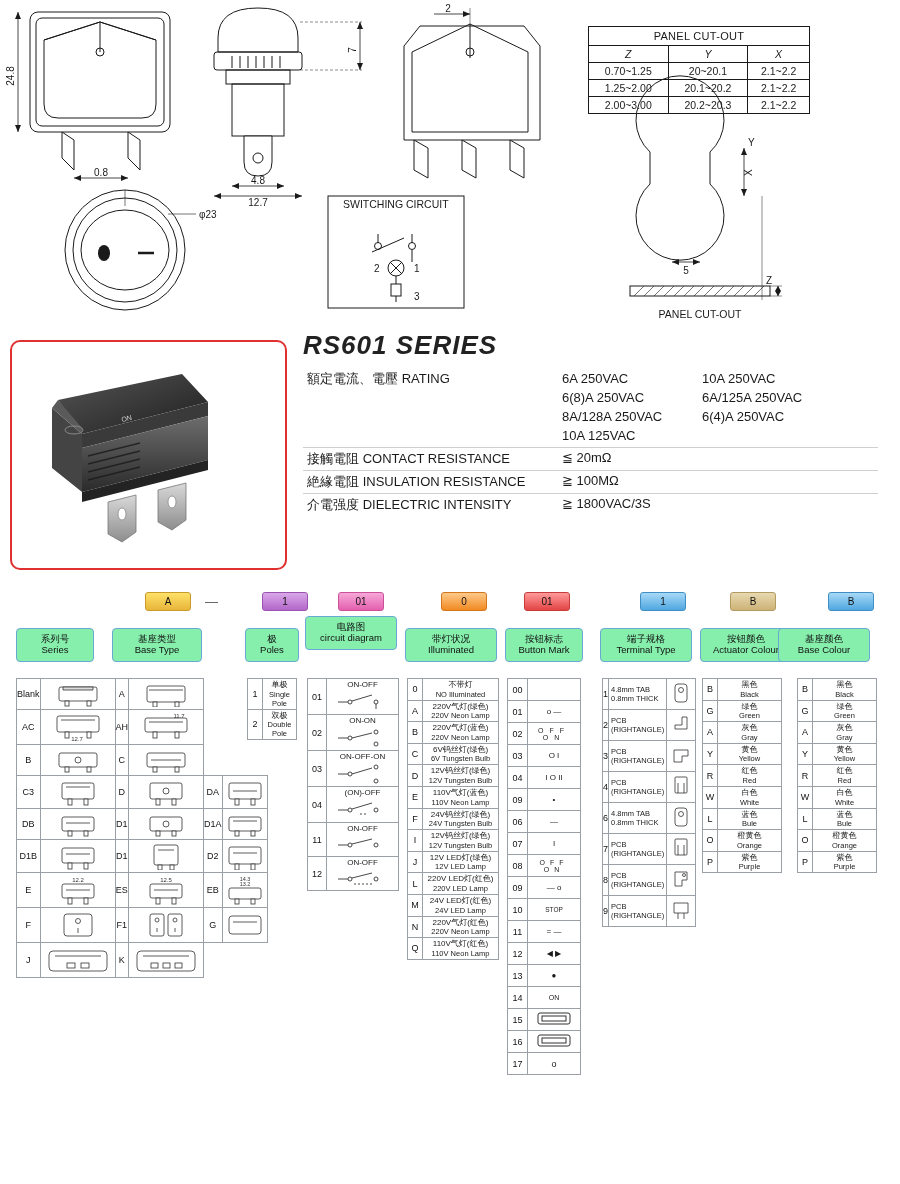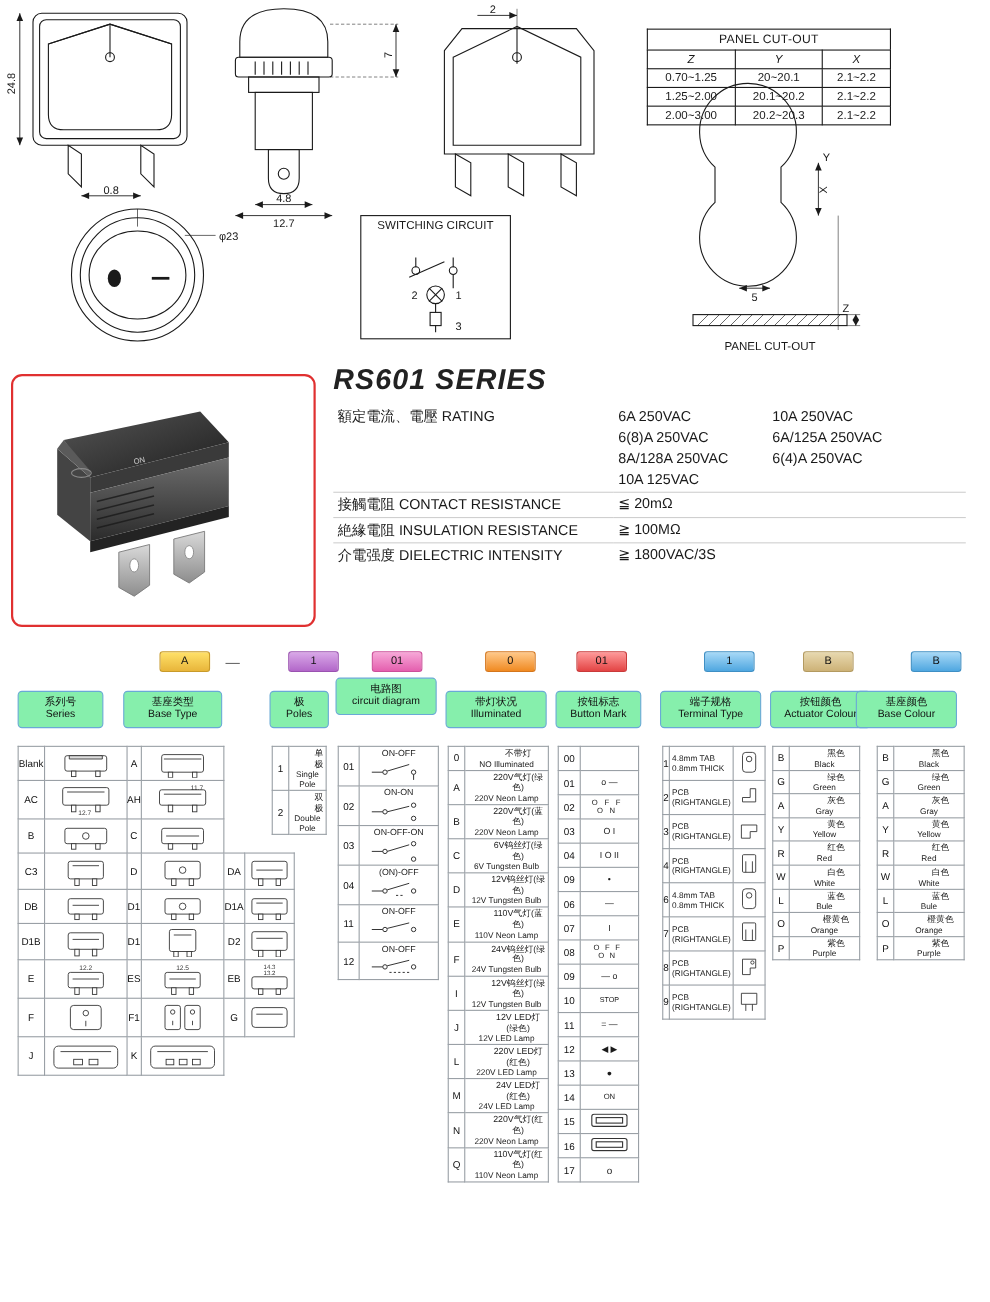--- a/index.html
+++ b/index.html
@@ -76,21 +76,21 @@
   }
   .col-head .cn { font-size:9.5px; }
   .col-head .en { font-size:9.5px; }
 
   
   .opt-table { position:absolute; border-collapse:collapse; font-size:8px; background:#fff; }
   .opt-table td { border:1px solid #9aa0a6; padding:0; vertical-align:middle; }
   .opt-table td.k { width:15px; text-align:center; font-size:9px; color:#111; }
   .opt-table td.v { padding:1px 2px; }
   .two-line { line-height:1.2; text-align:center; }
-  .cn-s { font-size:8px;margin-left:21px; }
+  .cn-s { font-size:8px; }
   .en-s { font-size:7.5px; }
 
   .draw-cell { text-align:center; }
   .draw-cell svg { display:block; margin:1px auto; }
 
   
   .mini { stroke:#333; fill:#fff; stroke-width:.8; }
 </style>
 </head>
 <body>

